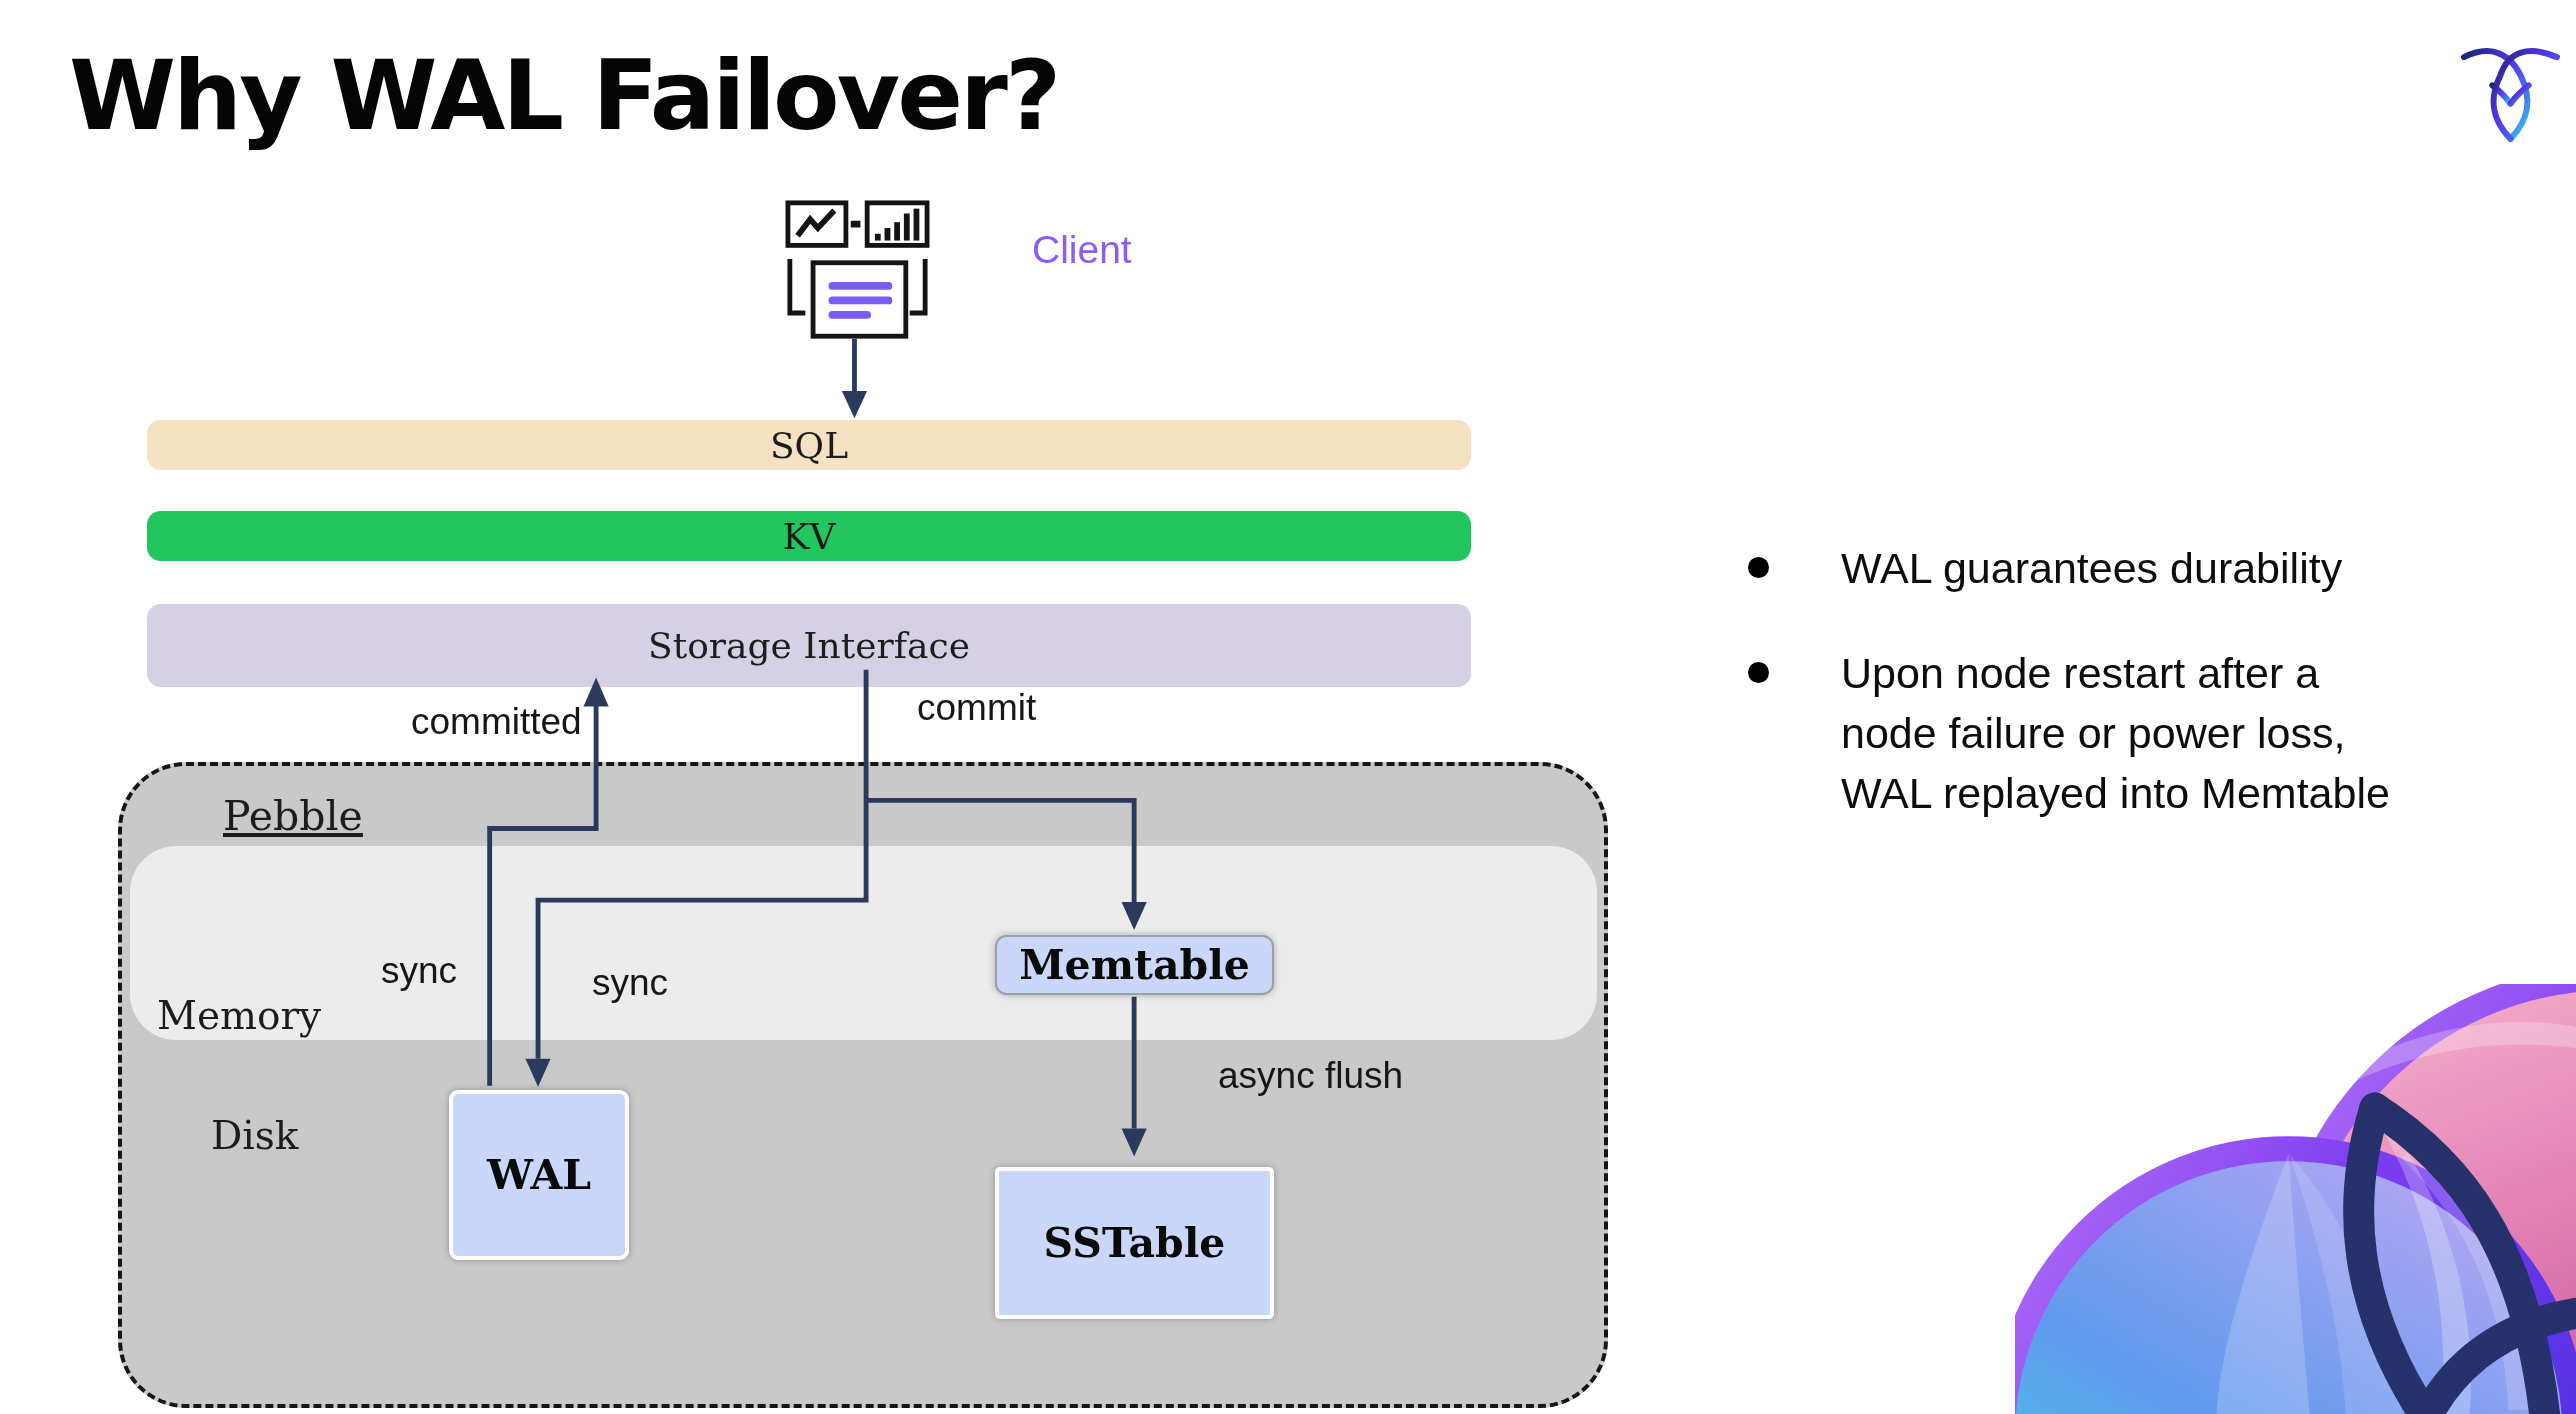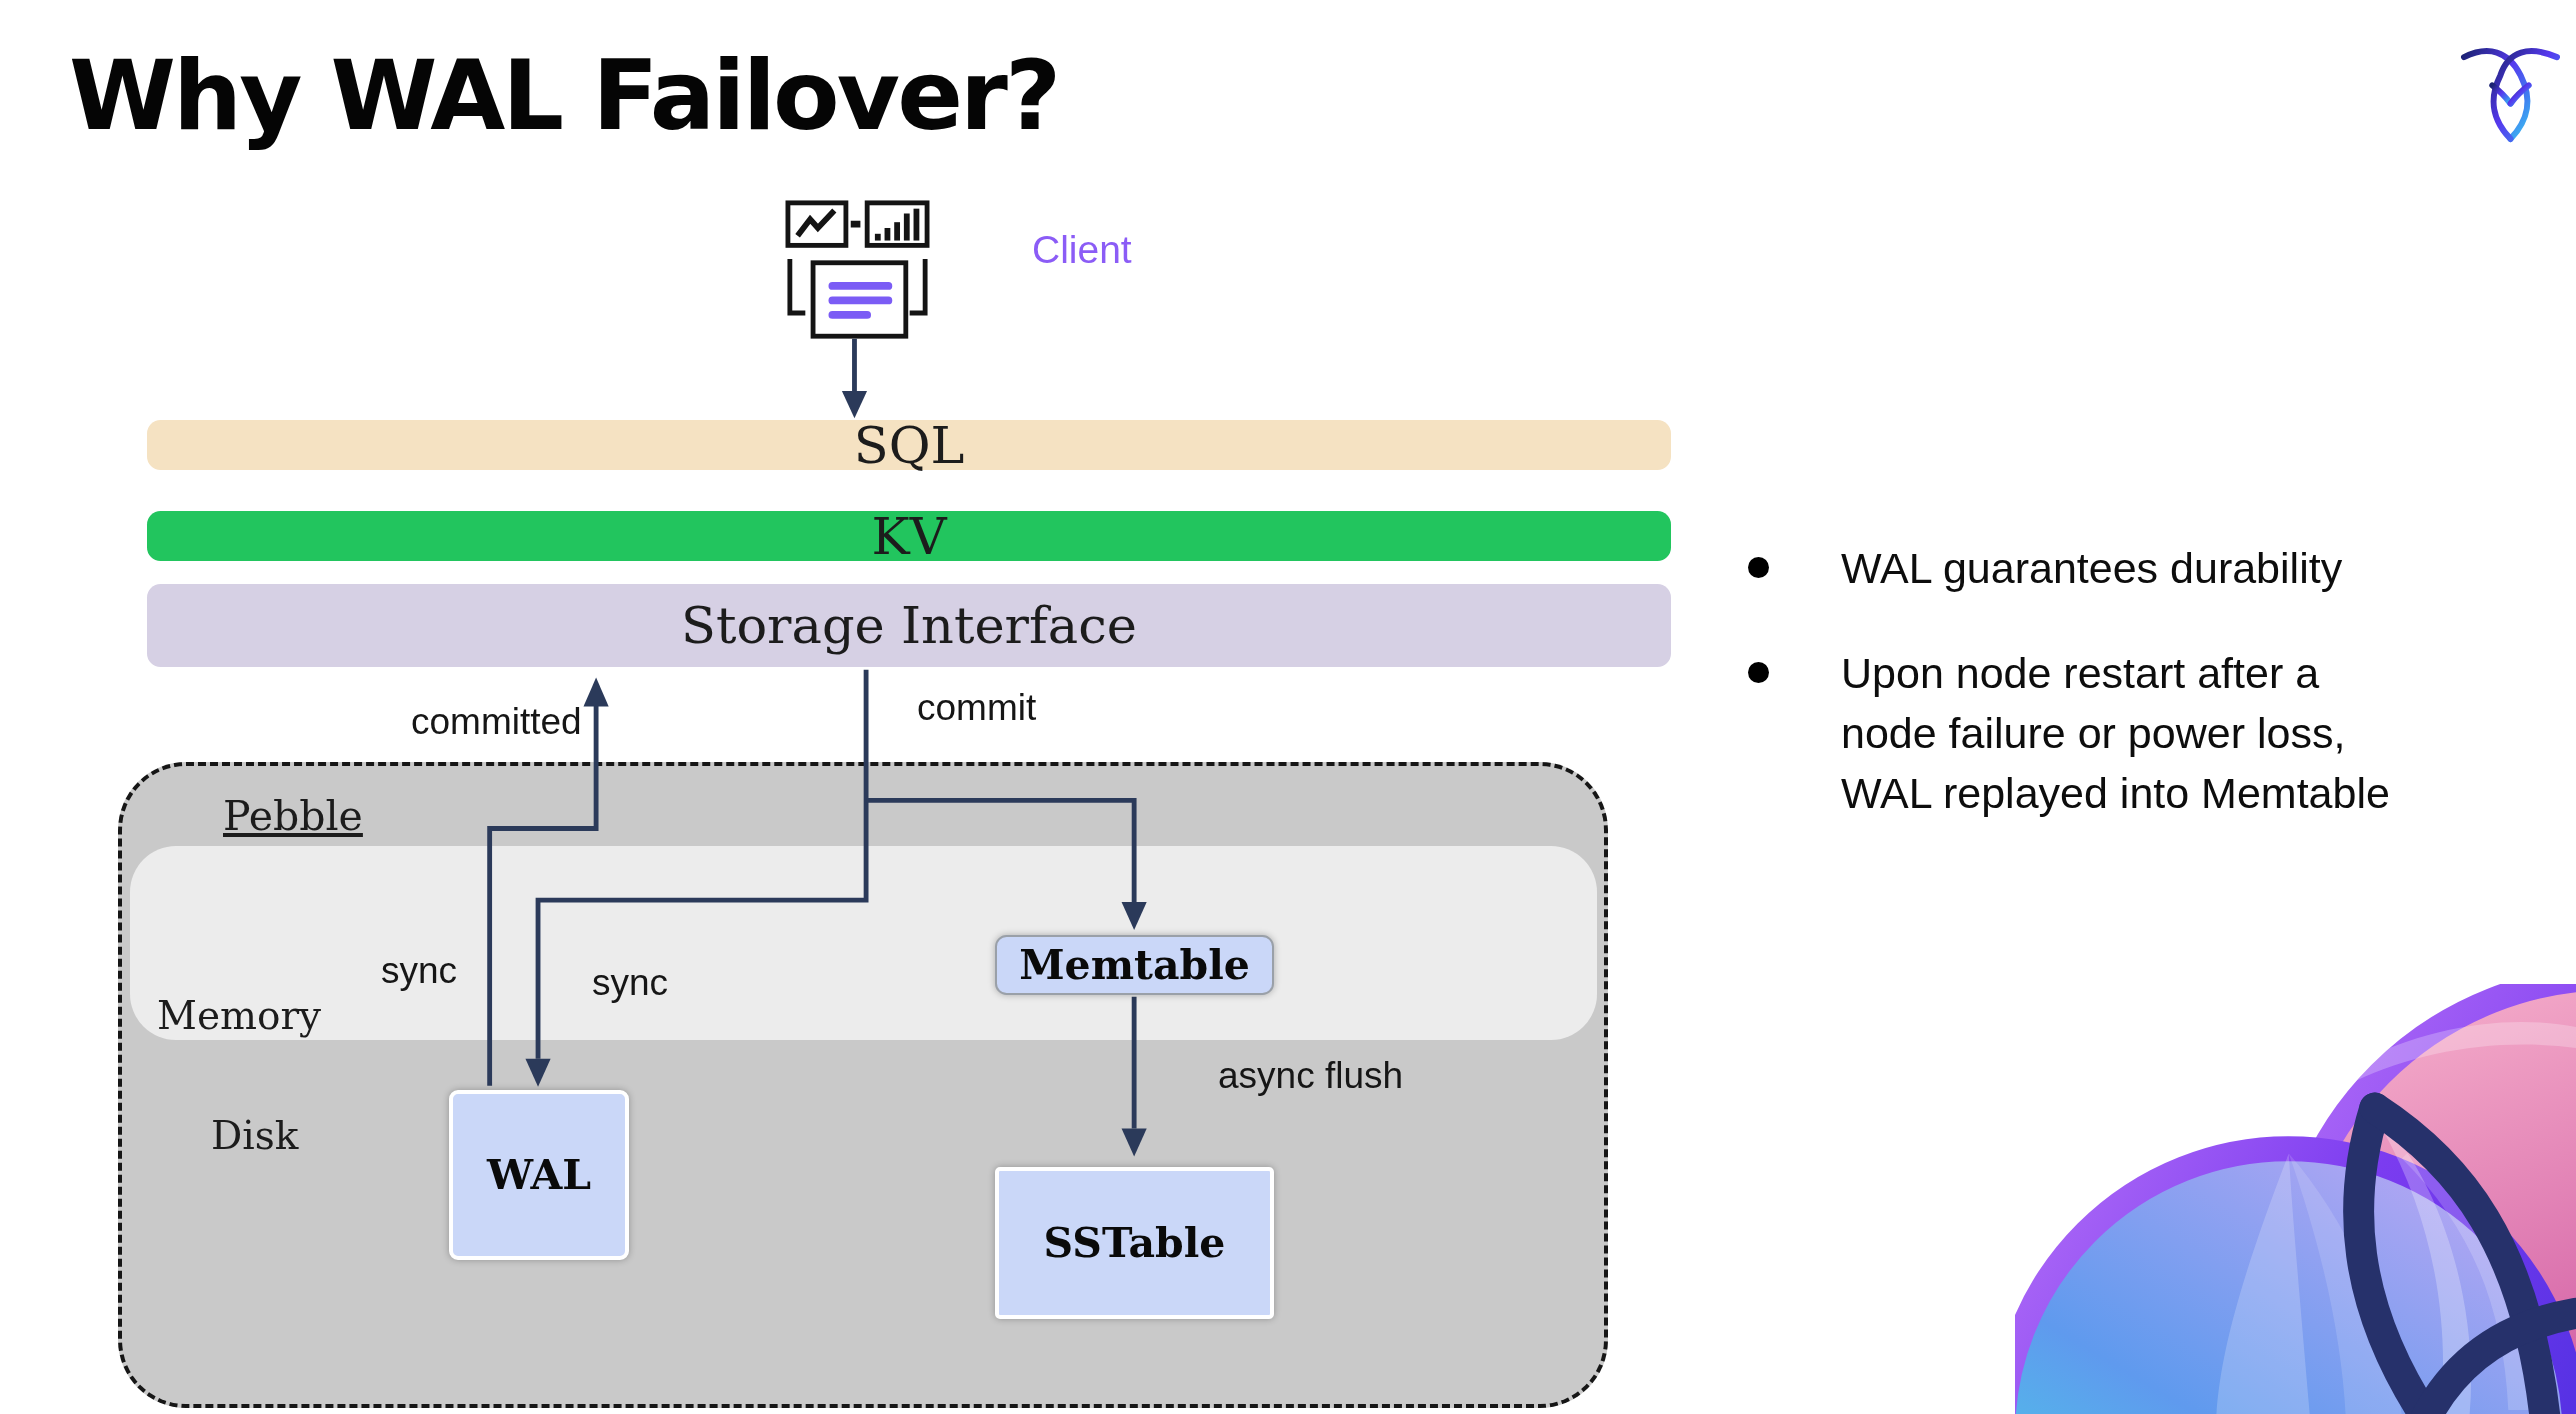--- a/index.html
+++ b/index.html
@@ -18,29 +18,29 @@
   
   .logo { position:absolute; left:2458px; top:43px; width:105px; height:101px; }
   
   .client-icon { position:absolute; left:784px; top:199px; width:147px; height:143px; }
   .client-label {
     position:absolute; left:1032px; top:228px;
     font-size:39px; color:#8b5cf6;
   }
   
   .layer-bar {
-    position:absolute; left:147px; width:1524px;
+    position:absolute; left:147px; width:1324px;
     display:flex; align-items:center; justify-content:center;
     border-radius:13.5px;
     font-family:"DejaVu Serif","Liberation Serif",serif;
-    font-size:51px; color:#1c1c1c;
+    font-size:36px; color:#1c1c1c;
   }
   .layer-sql     { top:420px; height:50px; background:#f5e2c2; }
   .layer-kv      { top:511px; height:50px; background:#22c55e; }
-  .layer-storage { top:584px; height:83px; background:#d6d0e4; }
+  .layer-storage { top:604px; height:83px; background:#d6d0e4; }
   
   .pebble {
     position:absolute; left:118px; top:762px; width:1490px; height:646px;
     background:#c9c9c9; border:4.8px dashed #161616; border-radius:68px;
   }
   .memory-band {
     position:absolute; left:130px; top:846px; width:1467px; height:194px;
     background:#ececec; border-radius:46px;
   }
   .region-label {

